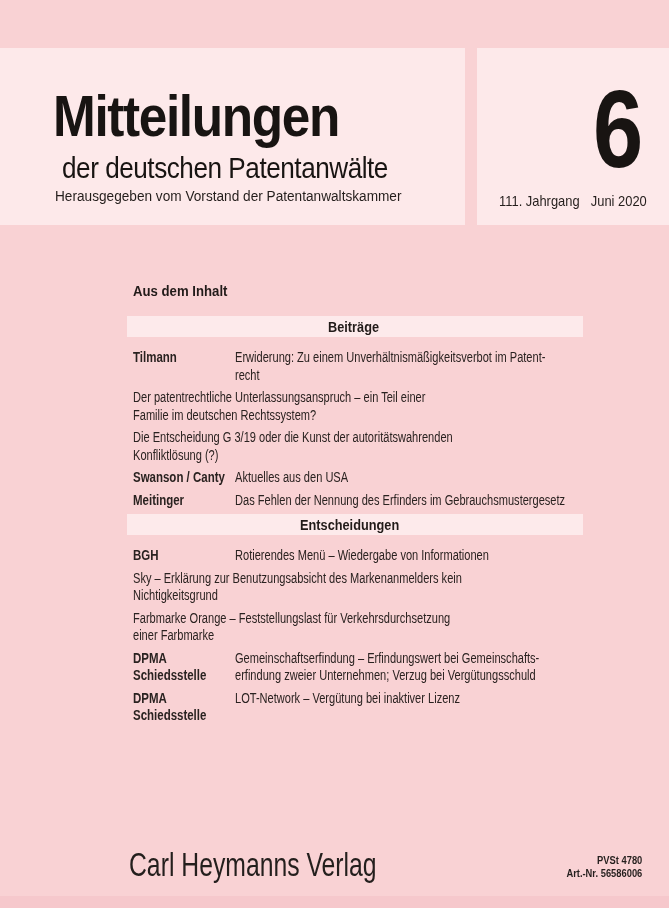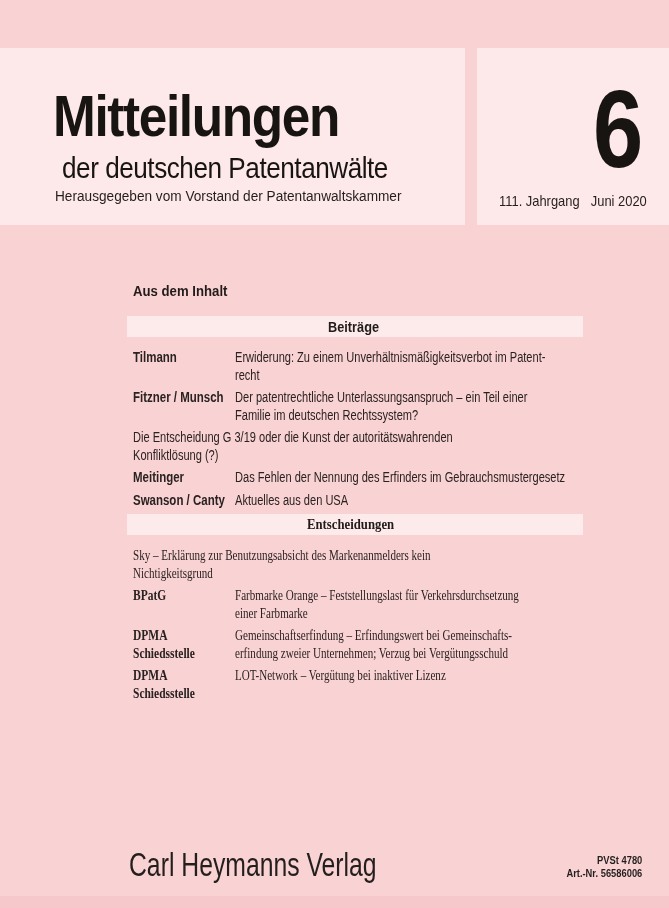--- a/index.html
+++ b/index.html
@@ -41,21 +41,21 @@
     font-size:15px;color:#241e1c;
     transform:scaleX(.86);transform-origin:right bottom;white-space:nowrap;
   }
   
   .contents-heading{
     position:absolute;left:133px;top:282px;
     font-size:15.5px;font-weight:700;color:#221b19;
     transform:scaleX(.85);transform-origin:left top;white-space:nowrap;
   }
   .sections{position:absolute;left:127px;top:316px;width:456px;}
-  .section + .section{margin-top:4px;font-family:Liberation Serif, serif;}
+  .section + .section{margin-top:4px;}
   .section-bar{
     height:21px;line-height:21px;background:#fdeaeb;
     padding-left:6px;margin-bottom:12px;
     font-size:15px;font-weight:700;color:#221b19;text-align:center;
   }
   .bar-inner{display:inline-block;transform:scaleX(.85);transform-origin:left center;white-space:nowrap;}
   .entry{display:flex;margin-left:6px;margin-bottom:5px;font-size:14px;line-height:17.5px;color:#2a2220;}
   .author{width:102px;flex:none;font-weight:700;}
   .etitle{flex:1;overflow:visible;}
   .cell-inner{display:block;white-space:pre-line;transform-origin:left top;}
@@ -101,63 +101,65 @@
         <div class="entry">
           <div class="author">
             <span class="cell-inner author-inner">Tilmann</span>
           </div>
           <div class="etitle">
             <div class="cell-inner title-inner">Erwiderung: Zu einem Unverhältnismäßigkeitsverbot im Patent-
 recht</div>
           </div>
         </div>
         <div class="entry">
-          <div class="author">
-            <span class="cell-inner author-inner">Fitzner / Munsch</span>
-          </div>
           <div class="etitle">
             <div class="cell-inner title-inner">Der patentrechtliche Unterlassungsanspruch – ein Teil einer
 Familie im deutschen Rechtssystem?</div>
           </div>
         </div>
         <div class="entry">
           <div class="etitle">
             <div class="cell-inner title-inner">Die Entscheidung G 3/19 oder die Kunst der autoritätswahrenden
 Konfliktlösung (?)</div>
           </div>
         </div>
         <div class="entry">
           <div class="author">
+            <span class="cell-inner author-inner">Swanson / Canty</span>
+          </div>
+          <div class="etitle">
+            <div class="cell-inner title-inner">Aktuelles aus den USA</div>
+          </div>
+        </div>
+        <div class="entry">
+          <div class="author">
             <span class="cell-inner author-inner">Meitinger</span>
           </div>
           <div class="etitle">
             <div class="cell-inner title-inner">Das Fehlen der Nennung des Erfinders im Gebrauchsmustergesetz</div>
           </div>
         </div>
-        <div class="entry">
-          <div class="author">
-            <span class="cell-inner author-inner">Swanson / Canty</span>
-          </div>
-          <div class="etitle">
-            <div class="cell-inner title-inner">Aktuelles aus den USA</div>
-          </div>
-        </div>
       </div>
       <div class="section">
         <div class="section-bar"><span class="bar-inner">Entscheidungen</span></div>
+        <div class="entry">
+          <div class="author">
+            <span class="cell-inner author-inner">BGH</span>
+          </div>
+          <div class="etitle">
+            <div class="cell-inner title-inner">Rotierendes Menü – Wiedergabe von Informationen</div>
+          </div>
+        </div>
         <div class="entry">
           <div class="etitle">
             <div class="cell-inner title-inner">Sky – Erklärung zur Benutzungsabsicht des Markenanmelders kein
 Nichtigkeitsgrund</div>
           </div>
         </div>
         <div class="entry">
-          <div class="author">
-            <span class="cell-inner author-inner">BPatG</span>
-          </div>
           <div class="etitle">
             <div class="cell-inner title-inner">Farbmarke Orange – Feststellungslast für Verkehrsdurchsetzung
 einer Farbmarke</div>
           </div>
         </div>
         <div class="entry">
           <div class="author">
             <span class="cell-inner author-inner">DPMA
 Schiedsstelle</span>
           </div>

